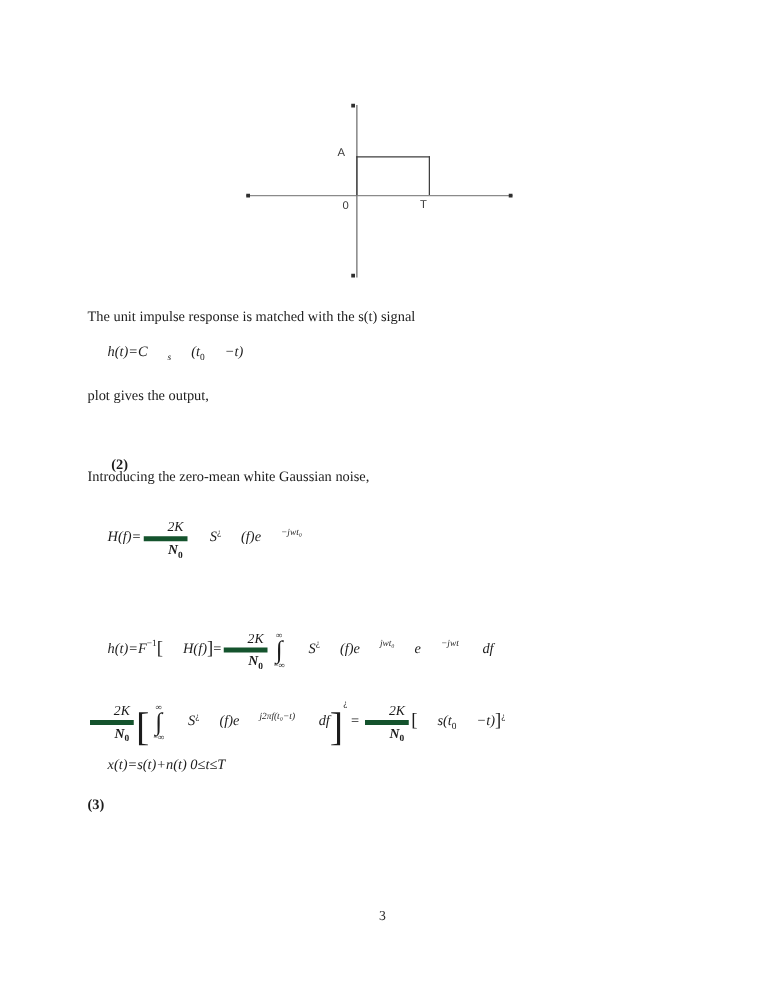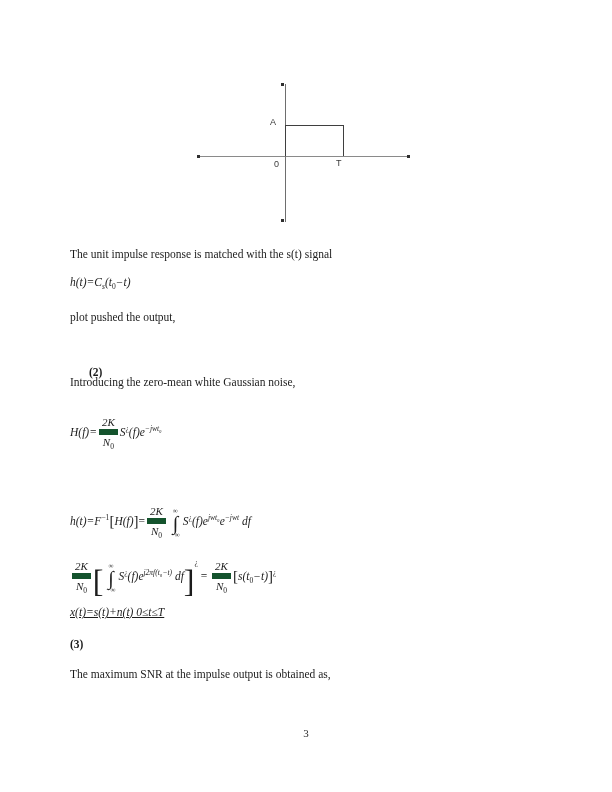--- a/index.html
+++ b/index.html
@@ -12,29 +12,29 @@
   .indent{padding-left:19px;}
   
   .fig{position:absolute;left:197px;top:83px;width:214px;height:141px;}
   .haxis{position:absolute;left:0;top:73px;width:213px;height:1px;background:#8a8a8a;}
   .vaxis{position:absolute;left:88px;top:1px;width:1px;height:138px;background:#6e6e6e;}
   .pulse{position:absolute;left:88px;top:42px;width:57px;height:30px;border:1px solid #3f3f3f;border-bottom:none;background:transparent;}
   .dot{position:absolute;width:3px;height:3px;background:#2f2f2f;}
   .figlab{position:absolute;font-family:"Liberation Sans","DejaVu Sans",sans-serif;font-size:9px;color:#3a3a3a;line-height:9px;}
   
   .formula{position:absolute;left:70px;font-size:11.5px;white-space:nowrap;}
-  .formula .it{font-style:italic;}
+  .formula .it{font-style:italic;margin-left:16px;}
   .formula .sup{font-size:7.5px;vertical-align:5px;}
   .formula .sub{font-size:7.5px;vertical-align:-3px;}
   .formula .supT{font-size:7.5px;vertical-align:15px;}
   .formula .br1{font-size:15px;vertical-align:-1px;}
   .formula .br2{font-size:32px;vertical-align:-12px;}
   .frac{display:inline-block;vertical-align:-10px;text-align:center;margin:0 2px;}
-  .frac .num{display:block;font-size:11px;line-height:12px;padding:0 3px 1px;border-bottom:6px solid #14532d;}
-  .frac .den{display:block;font-size:11px;line-height:12px;padding-top:1px;}
+  .frac .num{display:block;font-size:11px;line-height:12px;padding:0 3px 1px;border-bottom:4px solid #14532d;}
+  .frac .den{display:block;font-size:11px;line-height:12px;padding-top:1px;font-weight:bold;}
   .int{display:inline-block;text-align:center;vertical-align:-12px;margin:0 3px;}
   .int .lim{display:block;font-size:7px;line-height:6px;}
   .int .sign{display:block;font-size:20px;line-height:18px;}
   .pagenum{position:absolute;left:0;right:0;top:727px;text-align:center;font-size:11px;color:#2a2a2a;}
 </style>
 </head>
 <body>
 
 <div class="page">
 
@@ -49,35 +49,34 @@
     <span class="figlab" style="left:73px;top:35px;">A</span>
     <span class="figlab" style="left:77px;top:77px;">0</span>
     <span class="figlab" style="left:139px;top:76px;">T</span>
   </div>
 
   <div class="block" style="top:244px;">The unit impulse response is matched with the s(t) signal</div>
 
   <div class="formula" style="top:276px;"><span class="it">h(t)=C</span><span class="it sub">s</span><span class="it">(t</span><span class="sub">0</span><span class="it">−t)</span></div>
 
   <div class="block" style="top:307px;">
-    <div>plot pushed the output,</div>
+    <div>plot gives the output,</div>
   </div>
 
   <div class="block bold indent" style="top:362px;">(2)</div>
 
   <div class="block" style="top:372px;">Introducing the zero-mean white Gaussian noise,</div>
 
   <div class="formula" style="top:416px;"><span class="it">H(f)=</span><span class="frac"><span class="num"><span class="it">2K</span></span><span class="den"><span class="it">N</span><span class="sub">0</span></span></span><span class="it">S</span><span class="sup">¿</span><span class="it">(f)e</span><span class="it sup">−jwt₀</span></div>
 
 
   <div class="formula" style="top:505px;"><span class="it">h(t)=F</span><span class="sup">−1</span><span class="br1">[</span><span class="it">H(f)</span><span class="br1">]</span><span>=</span><span class="frac"><span class="num"><span class="it">2K</span></span><span class="den"><span class="it">N</span><span class="sub">0</span></span></span><span class="int"><span class="lim">∞</span><span class="sign">∫</span><span class="lim">−∞</span></span><span class="it">S</span><span class="sup">¿</span><span class="it">(f)e</span><span class="it sup">jwt₀</span><span class="it">e</span><span class="it sup">−jwt</span><span class="it"> df</span></div>
 
   <div class="formula" style="top:558px;"><span class="frac"><span class="num"><span class="it">2K</span></span><span class="den"><span class="it">N</span><span class="sub">0</span></span></span><span class="br2">[</span><span class="int"><span class="lim">∞</span><span class="sign">∫</span><span class="lim">−∞</span></span><span class="it">S</span><span class="sup">¿</span><span class="it">(f)e</span><span class="it sup">j2πf(t₀−t)</span><span class="it"> df</span><span class="br2">]</span><span class="supT">¿</span><span> = </span><span class="frac"><span class="num"><span class="it">2K</span></span><span class="den"><span class="it">N</span><span class="sub">0</span></span></span><span class="br1">[</span><span class="it">s(t</span><span class="sub">0</span><span class="it">−t)</span><span class="br1">]</span><span class="sup">¿</span></div>
 
-  <div class="formula" style="top:606px;text-decoration:underline;"><span class="it">x(t)=s(t)+n(t) 0≤t≤T</span></div>
+  <div class="formula" style="top:606px;"><span class="it">x(t)=s(t)+n(t) 0≤t≤T</span></div>
 
   <div class="block bold" style="top:634px;">(3)</div>
 
-  <div class="block" style="top:664px;">The maximum SNR at the impulse output is obtained as,</div>
 
   <div class="pagenum">3</div>
 
 </div>
 
 </body></html>

